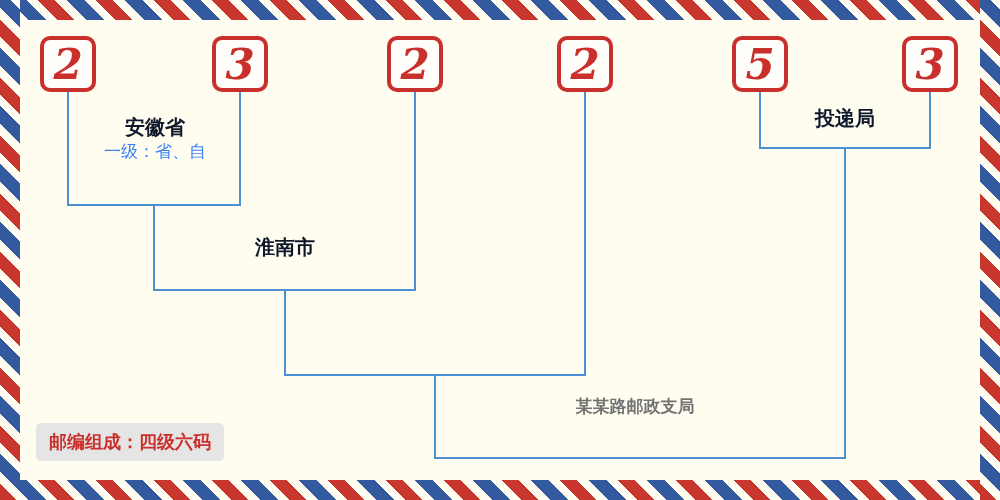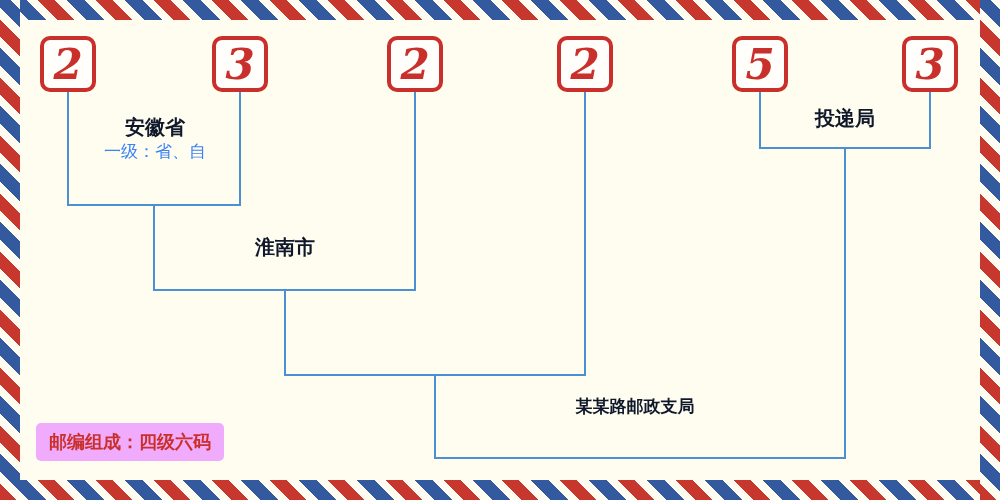--- a/index.html
+++ b/index.html
@@ -67,29 +67,29 @@
     line-height: 1.35;
   }
   .lvl-desc span { display: block; }
 
   .name1 { left: 75px;  width: 160px; top: 114px; }
   .desc1 { left: 65px;  width: 180px; top: 141px; }
   .name2 { left: 205px; width: 160px; top: 222px; margin-top: 12px; }
   .desc2 { left: 205px; width: 160px; top: 256px; }
   .name3 { left: 355px; width: 160px; top: 311px; }
   .desc3 { left: 325px; width: 220px; top: 341px; }
-  .name4 { left: 525px; width: 220px; top: 395px; font-size: 17px; color: #0f172a; }
+  .name4 { left: 525px; width: 220px; top: 395px; font-size: 17px; color: #737373; }
   .desc4 { left: 525px; width: 220px; top: 428px; }
   .delivery { left: 765px; width: 160px; top: 105px; font-size: 20px; }
 
   .note {
     position: absolute;
     left: 36px;
     top: 423px;
-    background: #f0abfc;
+    background: #e5e5e5;
     border-radius: 5px;
     padding: 7px 13px;
     font-size: 18px;
     font-weight: bold;
     color: #c9302c;
   }
 </style>
 </head>
 <body>
 

